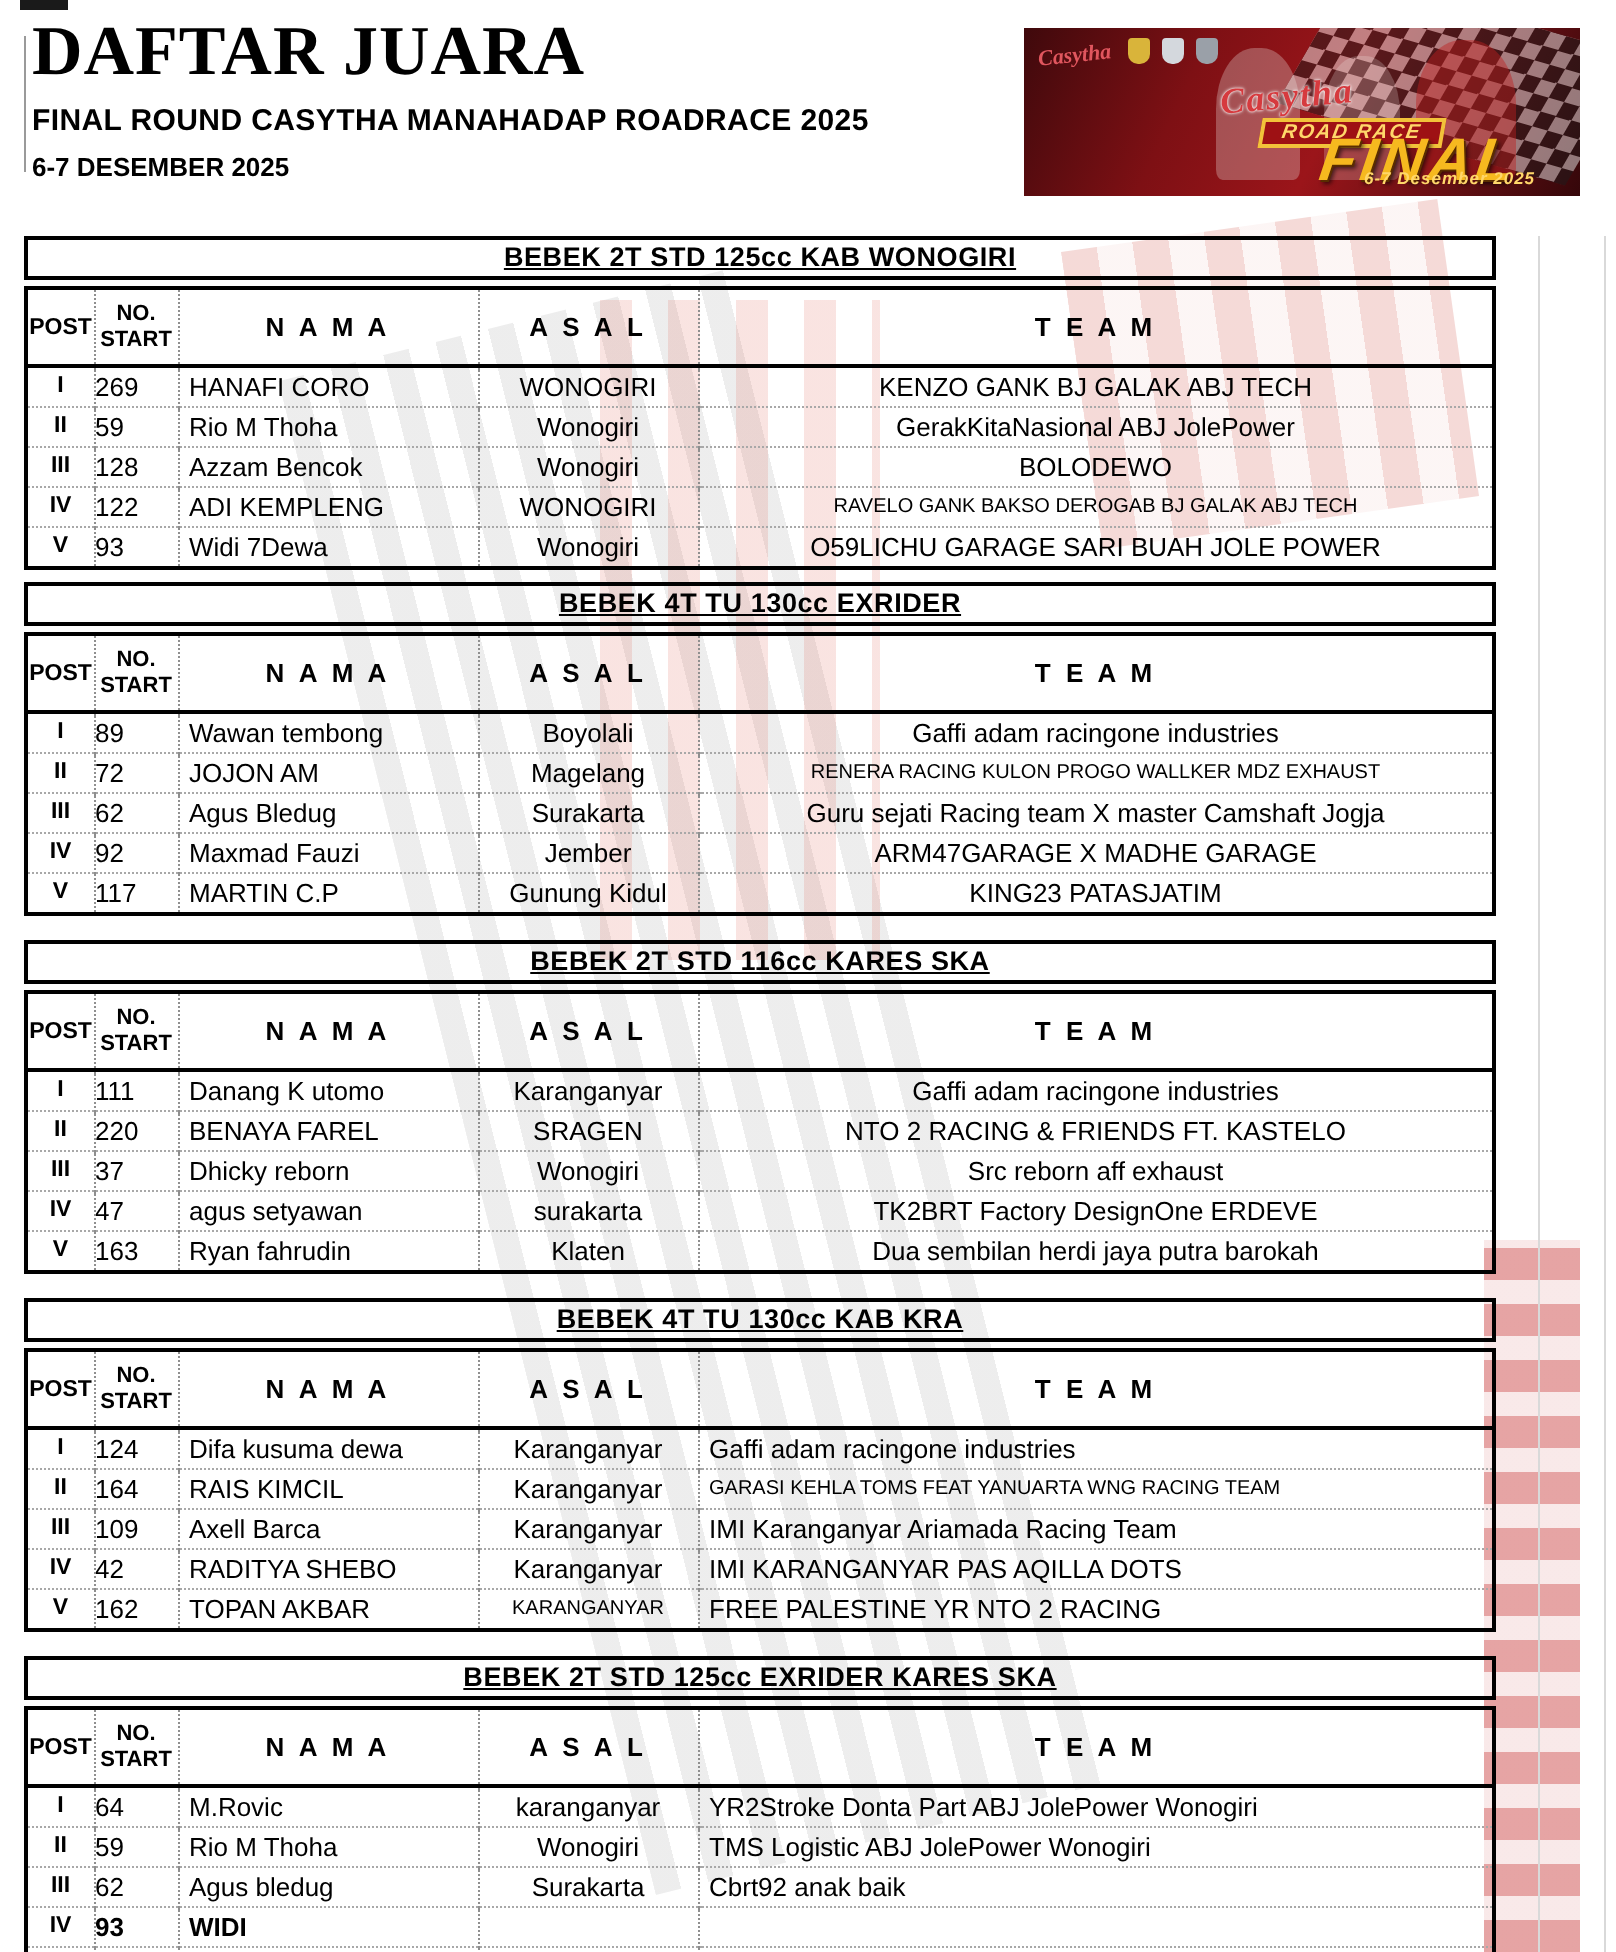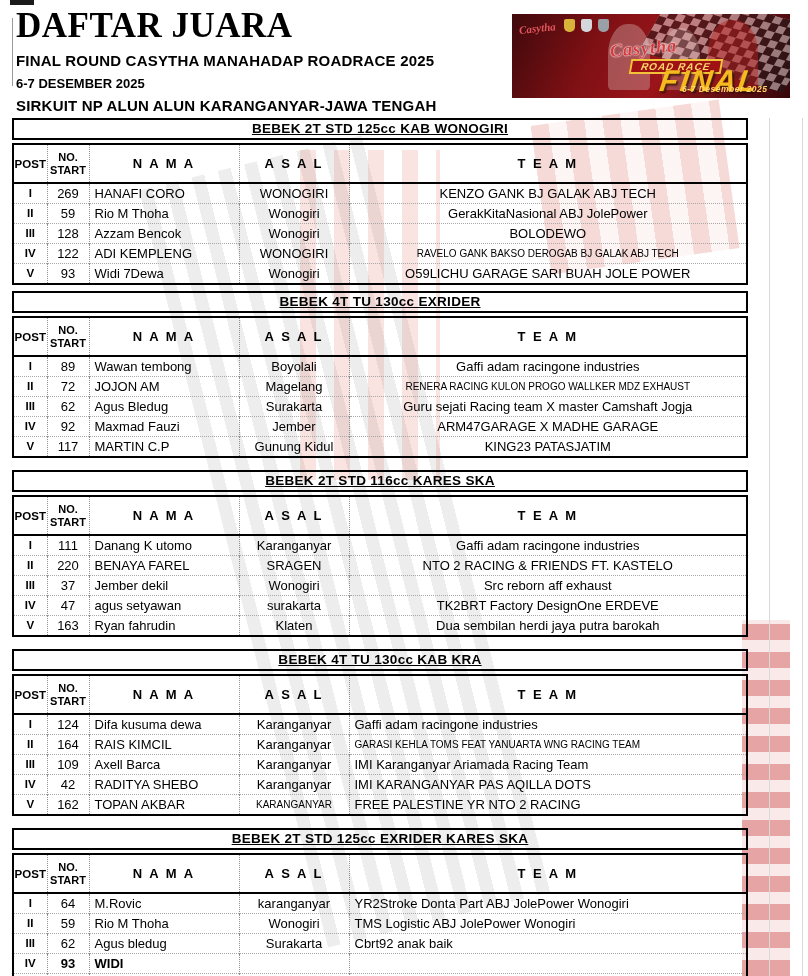--- a/index.html
+++ b/index.html
@@ -69,39 +69,38 @@
   col.c-pos{width:34px;} col.c-no{width:42px;} col.c-nama{width:150px;} col.c-asal{width:110px;}
   th,td{padding:0;overflow:hidden;white-space:nowrap;background:transparent;}
   thead th{height:37px;font-weight:bold;border-bottom:2px solid #000;vertical-align:middle;}
   th.pos{font-size:11.5px;letter-spacing:0;}
   th.start{font-size:11px;line-height:1.15;}
   th.nama,th.asal,th.team{font-size:13px;letter-spacing:2px;}
   th+th,td+td{border-left:1px dotted #8f8f8f;}
   tbody td{height:19px;font-size:13px;line-height:19px;vertical-align:middle;}
   tbody tr+tr td{border-top:1px dotted #a8a8a8;}
   td.pos{text-align:center;font-weight:bold;font-size:11.5px;}
-  td.no{text-align:center;}
+  td.no{}
   td.name{text-align:left;padding-left:5px;}
   td.asal{text-align:center;}
   td.team{text-align:center;}
   .team-left td.team{text-align:left;padding-left:5px;}
   td.small{font-size:10px;}
   tr.bold-row td{font-weight:bold;}
 </style>
 </head>
 <body>
 
 <div class="corner-mark"></div>
 <div class="hdr-rule"></div>
 
 <div class="hdr">
   <div class="t1">DAFTAR JUARA</div>
   <div class="t2">FINAL ROUND CASYTHA MANAHADAP ROADRACE 2025</div>
   <div class="t3">6-7 DESEMBER 2025</div>
-  <div class="t4">SIRKUIT NP ALUN ALUN KARANGANYAR-JAWA TENGAH</div>
 </div>
 
 <div class="banner">
   <div class="checker"></div>
   <div class="fig f1"></div>
   <div class="fig f3"></div>
   <div class="fig f2"></div>
   <div class="crests">
     <span class="crest c1"></span>
     <span class="crest c2"></span>
@@ -280,21 +279,21 @@
           <tr>
             <td class="pos">II</td>
             <td class="no">220</td>
             <td class="name">BENAYA FAREL</td>
             <td class="asal">SRAGEN</td>
             <td class="team">NTO 2 RACING &amp; FRIENDS FT. KASTELO</td>
           </tr>
           <tr>
             <td class="pos">III</td>
             <td class="no">37</td>
-            <td class="name">Jember dekil</td>
+            <td class="name">Dhicky reborn</td>
             <td class="asal">Wonogiri</td>
             <td class="team">Src reborn aff exhaust</td>
           </tr>
           <tr>
             <td class="pos">IV</td>
             <td class="no">47</td>
             <td class="name">agus setyawan</td>
             <td class="asal">surakarta</td>
             <td class="team">TK2BRT Factory DesignOne ERDEVE</td>
           </tr>

